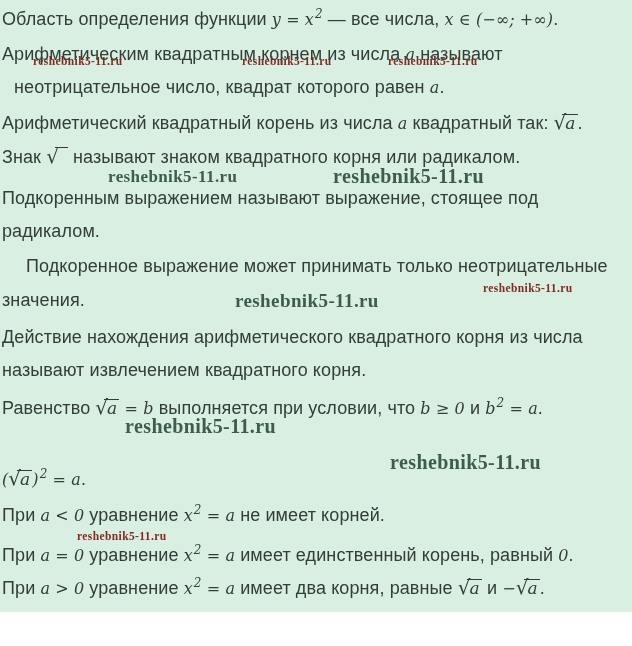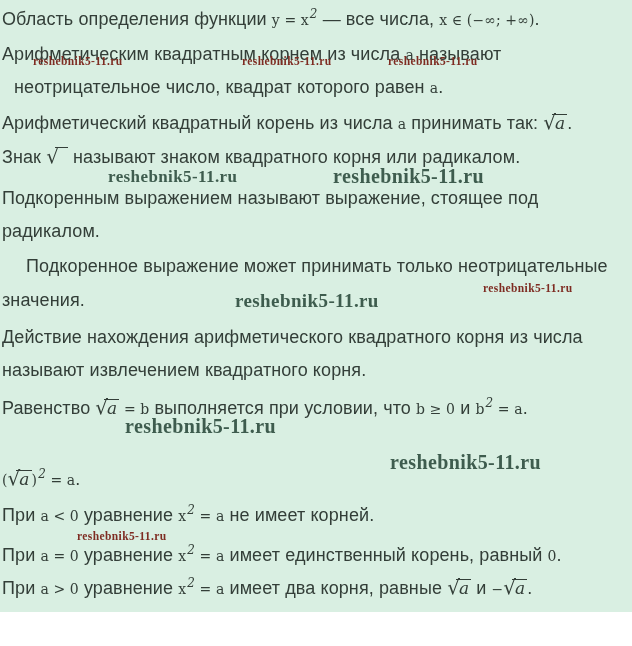--- a/index.html
+++ b/index.html
@@ -18,21 +18,22 @@
     left:2px;
     white-space:nowrap;
     font-family:"Liberation Sans",sans-serif;
     font-size:18px;
     letter-spacing:0.1px;
     color:#333e38;
   }
   .txt{font-family:"Liberation Sans",sans-serif;}
   .math{
     font-family:"DejaVu Serif",serif;
-    font-size:14px;
+    font-style:italic;
+    font-size:16px;
   }
   sup.math{
     font-size:12px;
     font-style:italic;
     margin-left:1px;
   }
   .sqrt{
     font-family:"DejaVu Serif",serif;
     font-style:normal;
     white-space:nowrap;
@@ -75,21 +76,21 @@
     color:#3e5c4e;
   }
 </style>
 </head>
 <body>
 
 <div class="content" style="background: rgb(217, 239, 226);">
     <div class="line" style="top: 7px;"><span class="txt">Область определения функции </span><span class="math">y = x</span><sup class="math">2</sup><span class="txt"> — все числа, </span><span class="math">x ∈ (−∞; +∞)</span><span class="txt">.</span></div>
     <div class="line" style="top: 44px;"><span class="txt">Арифметическим квадратным корнем из числа </span><span class="math">a</span><span class="txt"> называют</span></div>
     <div class="line" style="top: 77px; margin-left: 12px;"><span class="txt">неотрицательное число, квадрат которого равен </span><span class="math">a</span><span class="txt">.</span></div>
-    <div class="line" style="top: 110px;"><span class="txt">Арифметический квадратный корень из числа </span><span class="math">a</span><span class="txt"> принимать так: </span><span class="sqrt"><span class="rad">√</span><span class="arg">a</span></span><span class="txt">.</span></div>
+    <div class="line" style="top: 110px;"><span class="txt">Арифметический квадратный корень из числа </span><span class="math">a</span><span class="txt"> квадратный так: </span><span class="sqrt"><span class="rad">√</span><span class="arg">a</span></span><span class="txt">.</span></div>
     <div class="line" style="top: 188px;"><span class="txt">Подкоренным выражением называют выражение, стоящее под</span></div>
     <div class="line" style="top: 144px;"><span class="txt">Знак </span><span class="sqrt"><span class="rad">√</span><span class="arg bare"></span></span><span class="txt"> называют знаком квадратного корня или радикалом.</span></div>
     <div class="line" style="top: 221px;"><span class="txt">радикалом.</span></div>
     <div class="line" style="top: 256px; margin-left: 24px;"><span class="txt">Подкоренное выражение может принимать только неотрицательные</span></div>
     <div class="line" style="top: 290px;"><span class="txt">значения.</span></div>
     <div class="line" style="top: 327px;"><span class="txt">Действие нахождения арифметического квадратного корня из числа</span></div>
     <div class="line" style="top: 360px;"><span class="txt">называют извлечением квадратного корня.</span></div>
     <div class="line" style="top: 395px;"><span class="txt">Равенство </span><span class="sqrt"><span class="rad">√</span><span class="arg">a</span></span><span class="math"> = b</span><span class="txt"> выполняется при условии, что </span><span class="math">b ≥ 0</span><span class="txt"> и </span><span class="math">b</span><sup class="math">2</sup><span class="math"> = a</span><span class="txt">.</span></div>
     <div class="line" style="top: 466px;"><span class="math">(</span><span class="sqrt"><span class="rad">√</span><span class="arg">a</span></span><span class="math">)</span><sup class="math">2</sup><span class="math"> = a</span><span class="txt">.</span></div>
     <div class="line" style="top: 503px;"><span class="txt">При </span><span class="math">a &lt; 0</span><span class="txt"> уравнение </span><span class="math">x</span><sup class="math">2</sup><span class="math"> = a</span><span class="txt"> не имеет корней.</span></div>

